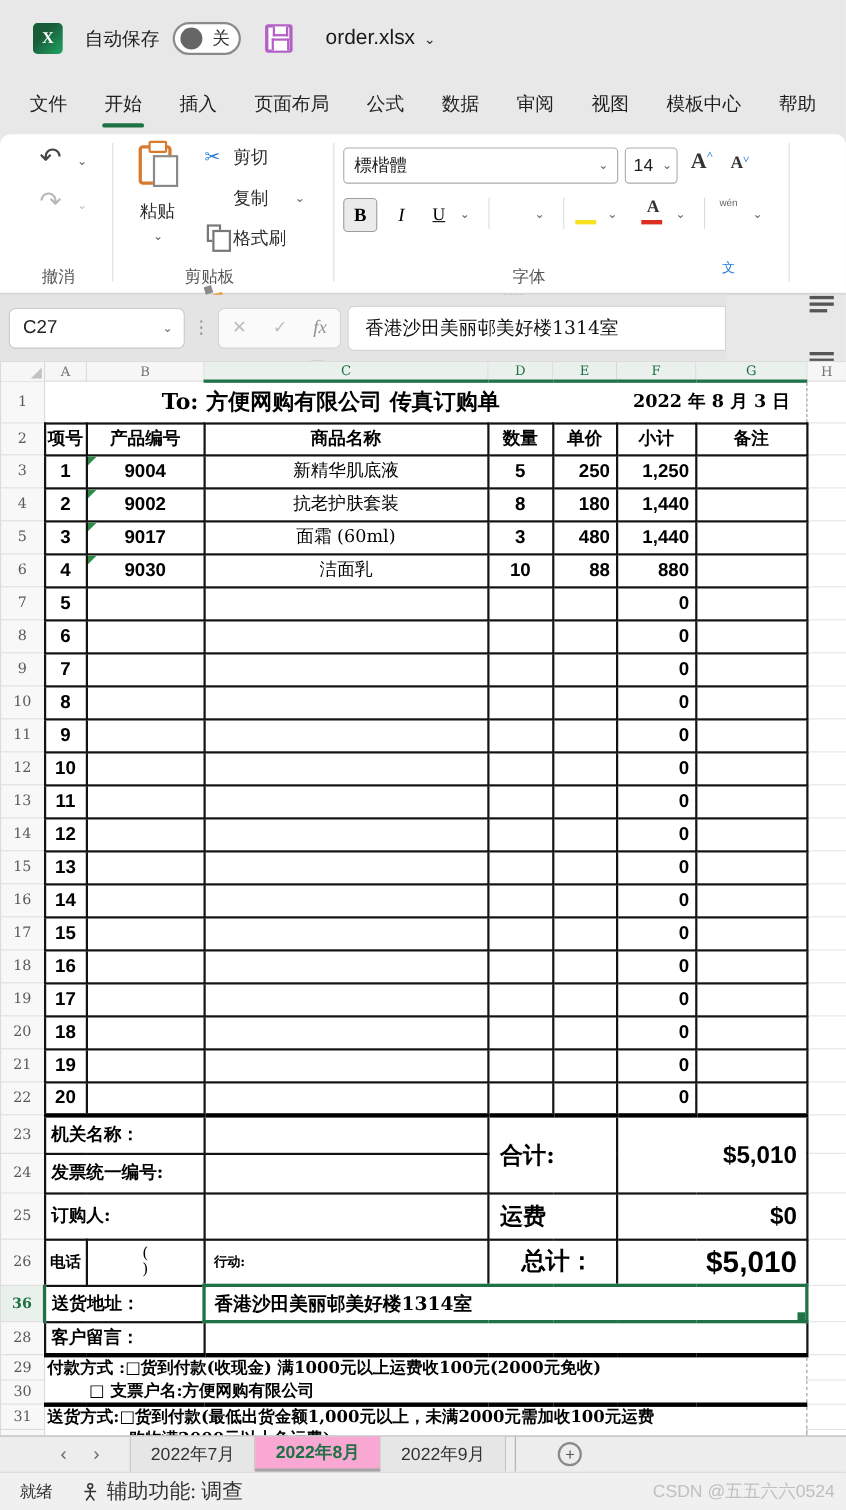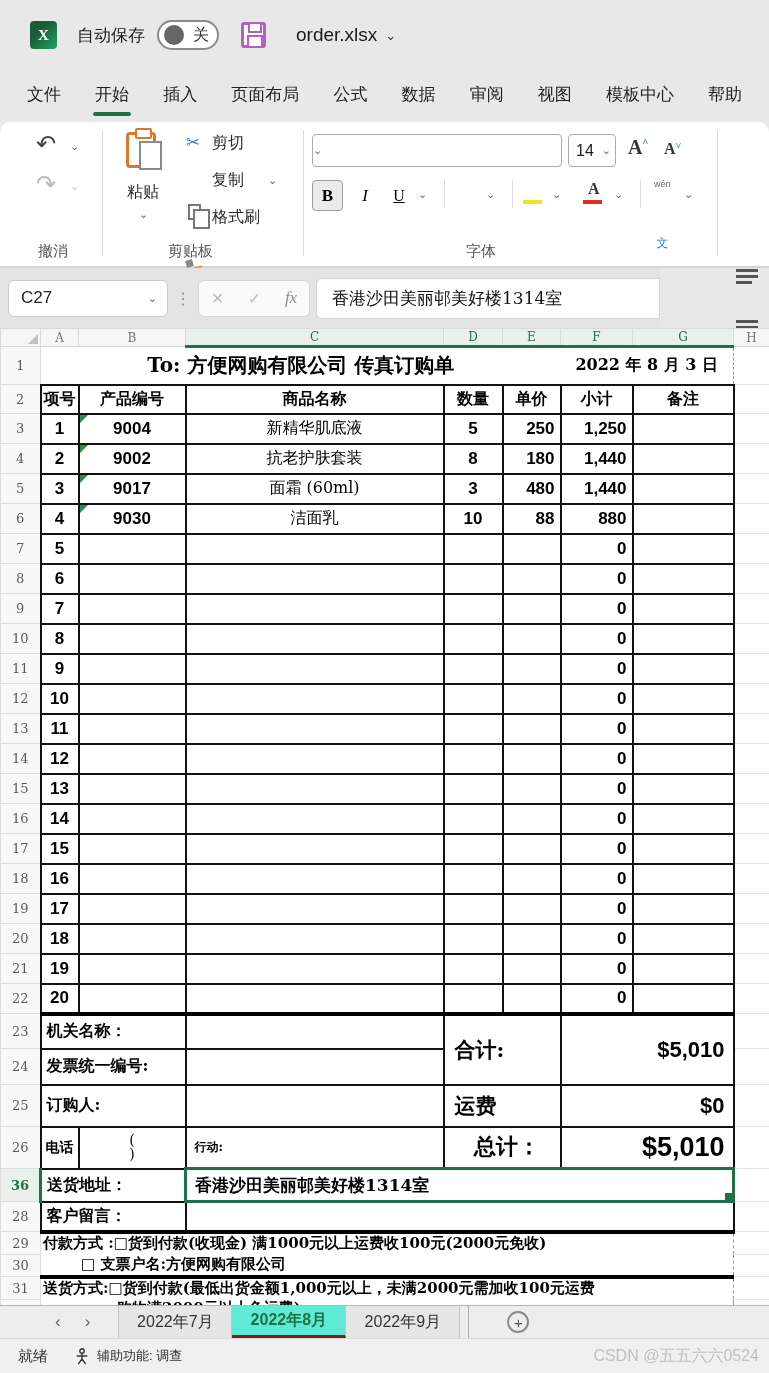--- a/index.html
+++ b/index.html
@@ -118,28 +118,28 @@
   .freetext { font-family:"DejaVu Serif",serif; font-weight:bold; font-size:15px; text-align:left; padding-left:2px; vertical-align:top; }
   .indent { padding-left:40px; }
   .tb3 { border-bottom:4px solid #000 !important; }
   .cliptext { height:6px; overflow:hidden; line-height:17px; font-family:"DejaVu Serif",serif; font-weight:bold; font-size:15px; padding-left:76px; }
 
   
   .sheetbar { position:absolute; top:1305px; left:0; width:769px; height:33px; background:#EDEDED; border-top:1px solid #B5B5B5; display:flex; align-items:stretch; }
   .s-arrows { display:flex; align-items:center; gap:24px; padding-left:55px; padding-right:28px; color:#666; font-size:17px; }
   .stab { width:114px; display:flex; align-items:center; justify-content:center; font-size:16px; color:#333; background:#E6E6E6; border-right:1px solid #C6C6C6; }
   .stab.first { border-left:1px solid #C6C6C6; }
-  .stab.active { background:#5eead4; color:#1E7145; font-weight:bold; border-bottom:3px solid #7f1d1d; }
+  .stab.active { background:#f9a8d4; color:#1E7145; font-weight:bold; border-bottom:3px solid #a3a3a3; }
   .tabdiv { width:1px; background:#ADADAD; margin-left:8px; }
   .addsheet { width:22px; height:22px; border:2px solid #8a8a8a; border-radius:50%; color:#555; display:flex; align-items:center; justify-content:center; font-size:15px; margin:auto 0 auto 38px; line-height:1; }
 
   
   .statusbar { position:absolute; top:1338px; left:0; width:769px; height:35px; background:#F0F0F0; border-top:1px solid #DADADA; display:flex; align-items:center; }
   .st-ready { margin-left:18px; font-size:15px; color:#333; }
-  .st-acc { margin-left:26px; display:flex; align-items:center; gap:7px; font-size:13px; color:#333; }
+  .st-acc { margin-left:26px; display:flex; align-items:center; gap:7px; font-size:19px; color:#333;font-family:Liberation Serif, serif; }
   .watermark { margin-left:auto; margin-right:10px; font-size:16px; color:#C0C0C0; }
 </style>
 </head>
 <body>
 
 <div class="titlebar">
   <div class="xl-icon">
       <span class="xl-x">X</span>
     </div>
   <span class="autosave-label">自动保存</span>
@@ -181,20 +181,21 @@
   <div class="ric copy-ic" style="left:188px;top:46px;"></div>
   <span class="ric rlabel" style="left:212px;top:48px;font-size:16px;">复制</span>
   <span class="ric chev" style="left:268px;top:52px;">⌄</span>
   <div class="ric fp-ic" style="left:186px;top:84px;"></div>
   <span class="ric rlabel" style="left:212px;top:85px;font-size:16px;">格式刷</span>
   <span class="ric glabel" style="left:168px;top:120px;">剪贴板</span>
   <div class="ric launcher" style="left:283px;top:124px;"></div>
   <div class="vdiv" style="left:303px;"></div>
 
   <div class="fontbox" style="left:312px;top:12px;width:250px;height:33px;">
+    <span class="fontname">標楷體</span>
     <span class="chev" style="margin-right:8px;">⌄</span>
   </div>
   <div class="fontbox" style="left:568px;top:12px;width:48px;height:33px;">
     <span style="font-size:16px;color:#222;padding-left:7px;flex:1;">14</span>
     <span class="chev" style="margin-right:4px;">⌄</span>
   </div>
   <span class="ric bigA" style="left:628px;top:14px;font-size:20px;"><span>A</span><span class="caret-up">˄</span></span>
   <span class="ric bigA" style="left:664px;top:18px;font-size:16px;"><span>A</span><span class="caret-dn">˅</span></span>
 
   <div class="btn2 bold-btn" style="left:312px;top:58px;width:31px;height:31px;">

